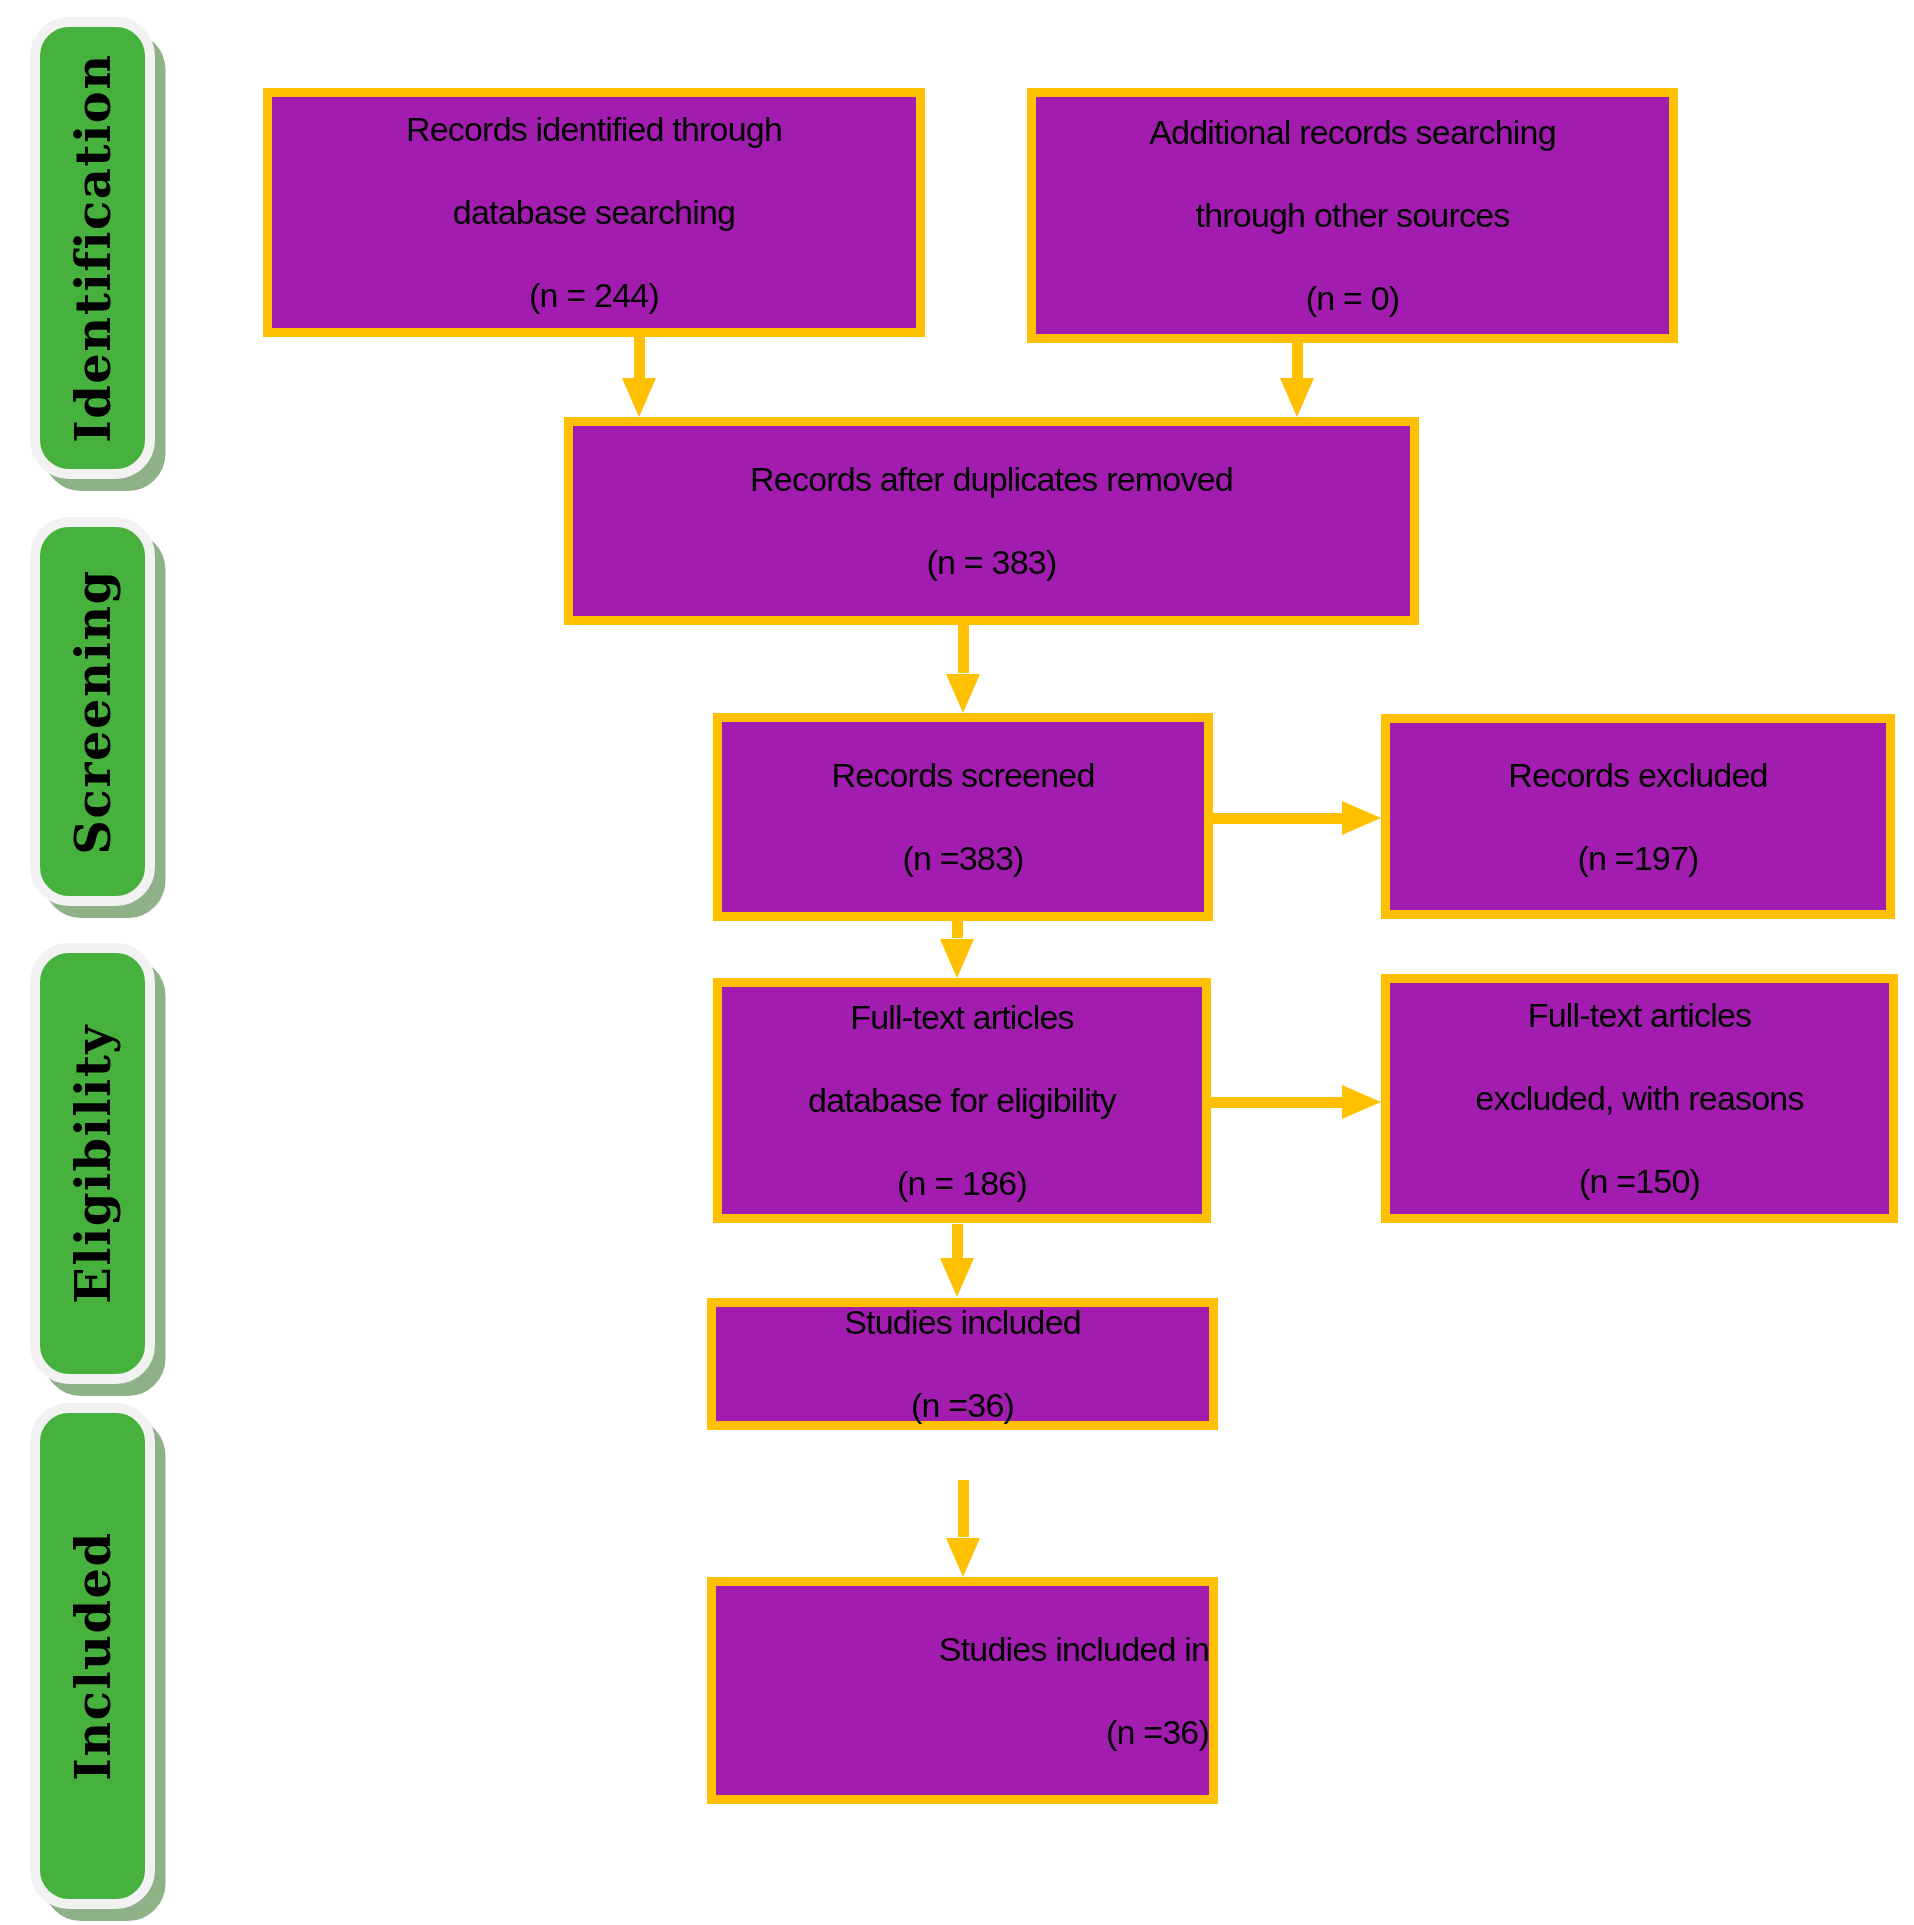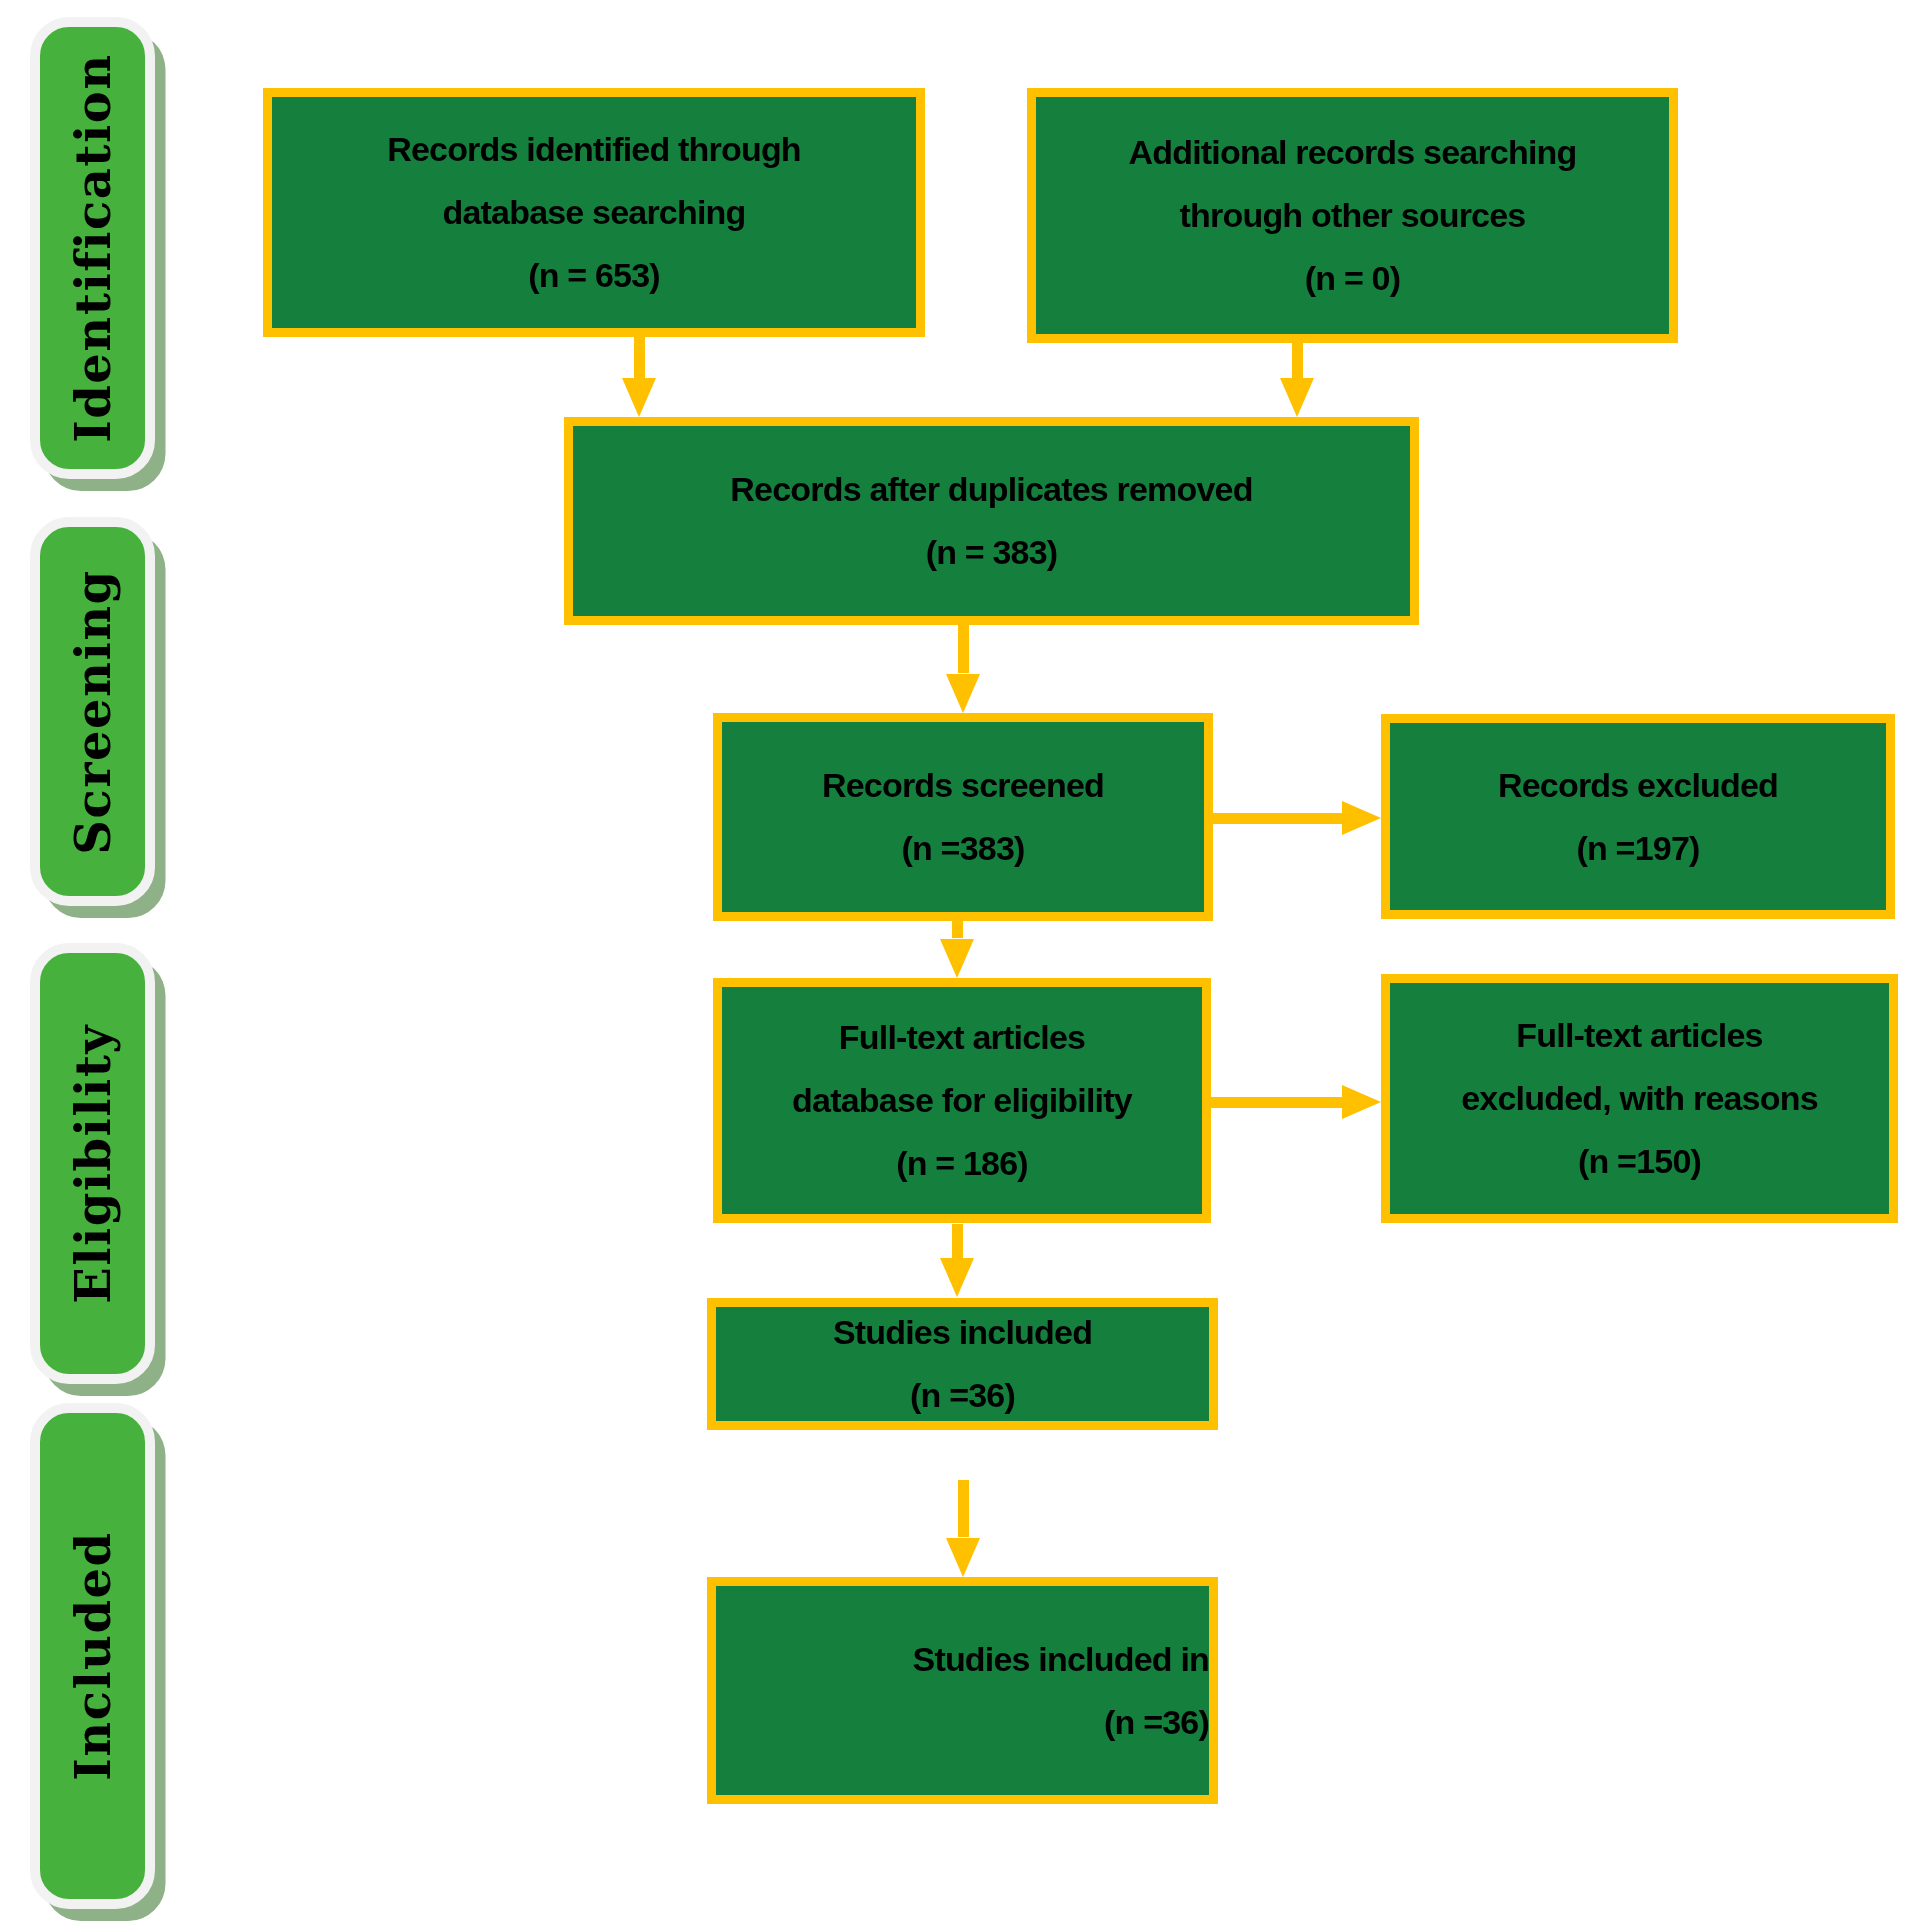--- a/index.html
+++ b/index.html
@@ -33,30 +33,31 @@
   }
   #stage-identification{top:17.4px;height:462px;}
   #stage-screening{top:517px;height:389px;}
   #stage-eligibility{top:943px;height:441px;}
   #stage-included{top:1403px;height:506px;}
 
   
   .flow-box{
     position:absolute;
     box-sizing:border-box;
-    background:#15803d;
+    background:#a21caf;
     border:9.8px solid #FFC000;
     display:flex;flex-direction:column;
     align-items:center;justify-content:center;
     text-align:center;
     color:#000;
-    font-weight:bold;
+    font-weight:normal;
     font-size:34px;
     line-height:1.85;
     letter-spacing:-0.8px;
+    gap:20px;
   }
   .flow-box .line{white-space:nowrap;}
 
   #box-records-identified{left:263px;top:88px;width:662px;height:249px;}
   #box-additional-records{left:1027px;top:88px;width:651px;height:255px;}
   #box-duplicates-removed{left:538px;top:417px;width:855px;height:208px;margin-left:26px;}
   #box-records-screened{left:713px;top:713px;width:500px;height:208px;}
   #box-records-excluded{left:1381px;top:714px;width:514px;height:205px;}
   #box-fulltext-assessed{left:713px;top:978px;width:498px;height:245px;}
   #box-fulltext-excluded{left:1381px;top:974px;width:517px;height:249px;}
@@ -109,21 +110,21 @@
   <div class="stage" id="stage-eligibility">
     <span class="stage-text">Eligibility</span>
   </div>
   <div class="stage" id="stage-included">
     <span class="stage-text">Included</span>
   </div>
 
   <div class="flow-box" id="box-records-identified">
     <div class="line">Records identified through</div>
     <div class="line">database searching</div>
-    <div class="line">(n = 653)</div>
+    <div class="line">(n = 244)</div>
   </div>
 
   <div class="flow-box" id="box-additional-records">
     <div class="line">Additional records searching</div>
     <div class="line">through other sources</div>
     <div class="line">(n = 0)</div>
   </div>
 
   <div class="flow-box" id="box-duplicates-removed">
     <div class="line">Records after duplicates removed</div>

